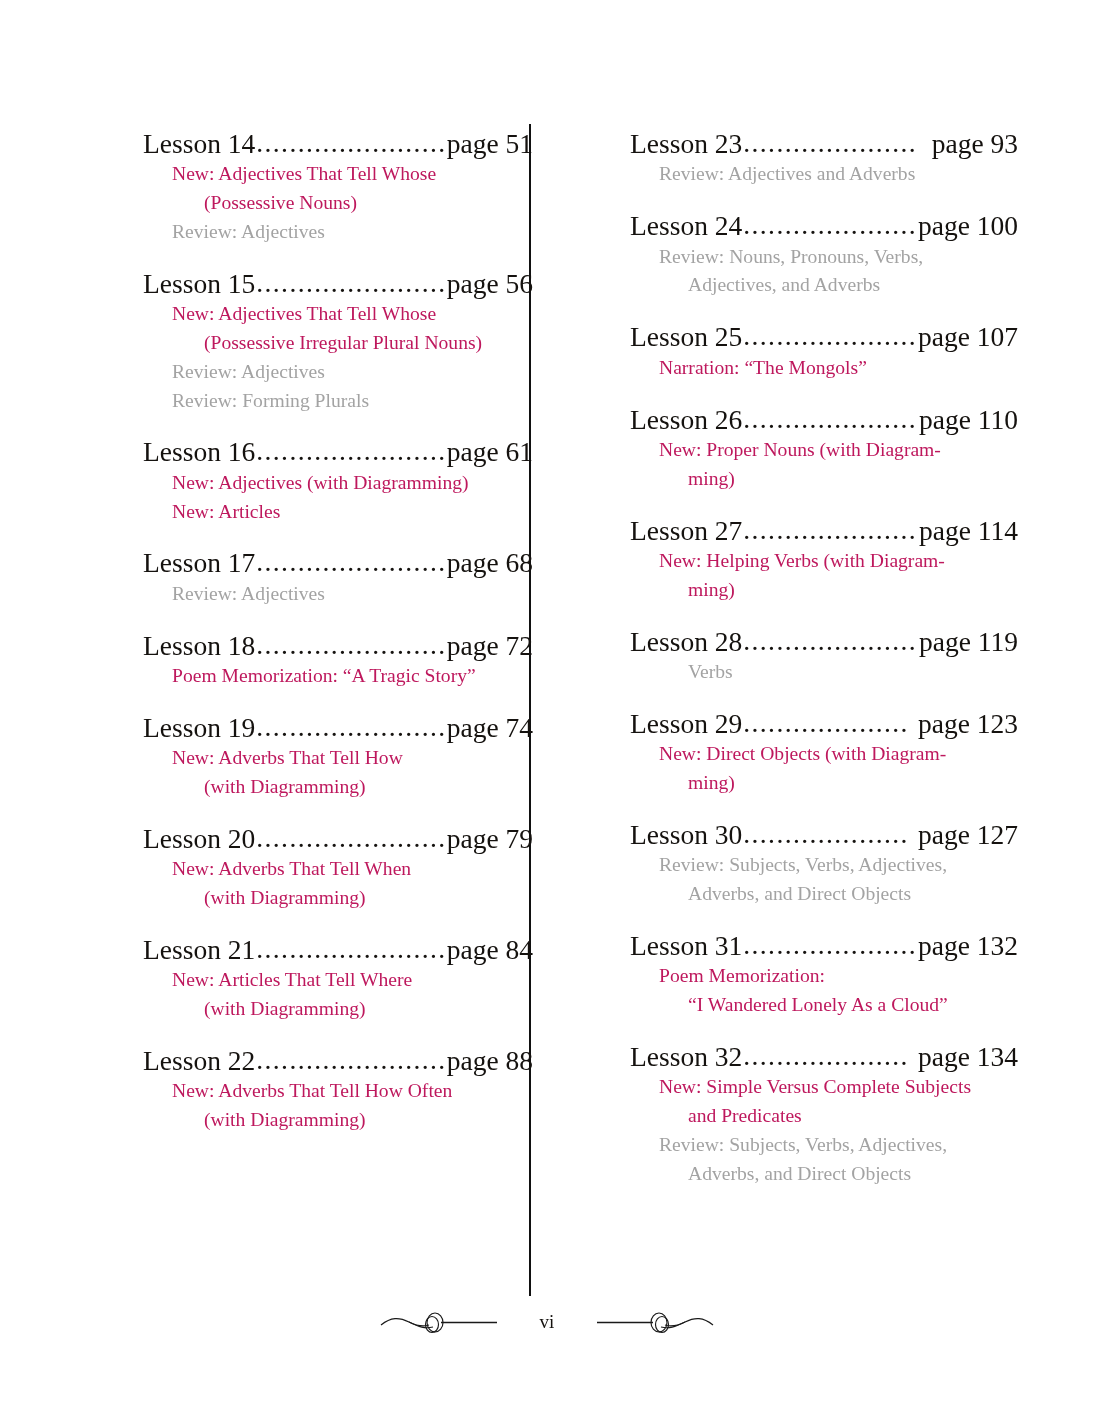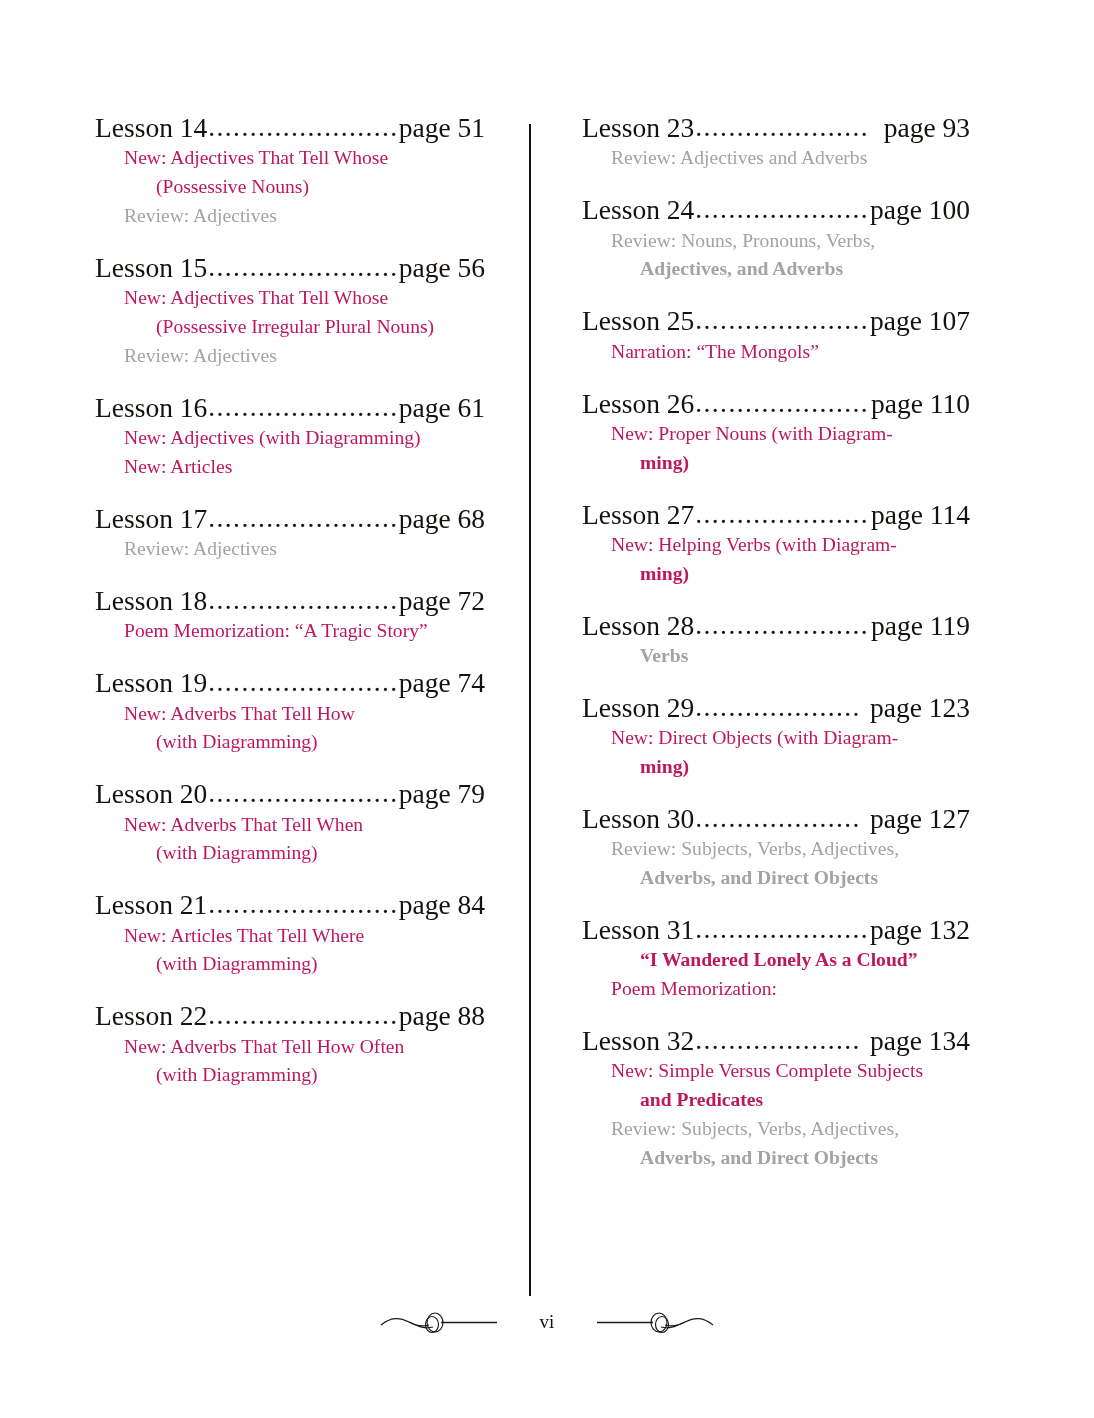--- a/index.html
+++ b/index.html
@@ -27,21 +27,22 @@
     left: 529px;
     top: 124px;
     width: 2px;
     height: 1172px;
     background: #111111;
   }
 
   
   .col {
     position: absolute;
-    top: 112px;
+    top: 128px;
+    margin-left: 48px;
   }
   .col-left  { left: 95px;  width: 390px; }
   .col-right { left: 582px; width: 388px; }
 
   
   .lesson {
     margin-bottom: 21px;
   }
 
   
@@ -71,21 +72,21 @@
   .detail {
     font-size: 19.6px;
     line-height: 1.47;
     margin-left: 29px;
     color: #be185d;
   }
   .detail.review { color: #a3a3a3; }
   .detail.cont   { margin-left: 61px; }
 
   .col-right .detail      { margin-left: 29px; }
-  .col-right .detail.cont { margin-left: 58px; font-weight: bold; }
+  .col-right .detail.cont { margin-left: 58px; }
 
   
   .footer {
     position: absolute;
     left: 0;
     top: 1305px;
     width: 1094px;
     display: flex;
     align-items: center;
     justify-content: center;
@@ -120,20 +121,21 @@
       </div>
       <div class="lesson">
         <div class="lesson-head">
           <span class="lesson-title">Lesson 15</span>
           <span class="leader">.......................</span>
           <span class="lesson-page"> page 56</span>
         </div>
         <div class="detail">New: Adjectives That Tell Whose</div>
         <div class="detail cont">(Possessive Irregular Plural Nouns)</div>
         <div class="detail review">Review: Adjectives</div>
+        <div class="detail review">Review: Forming Plurals</div>
       </div>
       <div class="lesson">
         <div class="lesson-head">
           <span class="lesson-title">Lesson 16</span>
           <span class="leader">..........................</span>
           <span class="lesson-page">page 61</span>
         </div>
         <div class="detail">New: Adjectives (with Diagramming)</div>
         <div class="detail">New: Articles</div>
       </div>
@@ -259,22 +261,22 @@
         </div>
         <div class="detail review">Review: Subjects, Verbs, Adjectives,</div>
         <div class="detail review cont">Adverbs, and Direct Objects</div>
       </div>
       <div class="lesson">
         <div class="lesson-head">
           <span class="lesson-title">Lesson 31</span>
           <span class="leader">.......................</span>
           <span class="lesson-page">page 132</span>
         </div>
+        <div class="detail">Poem Memorization:</div>
         <div class="detail cont">“I Wandered Lonely As a Cloud”</div>
-        <div class="detail">Poem Memorization:</div>
       </div>
       <div class="lesson">
         <div class="lesson-head">
           <span class="lesson-title">Lesson 32</span>
           <span class="leader">....................</span>
           <span class="lesson-page"> page 134</span>
         </div>
         <div class="detail">New: Simple Versus Complete Subjects</div>
         <div class="detail cont">and Predicates</div>
         <div class="detail review">Review: Subjects, Verbs, Adjectives,</div>

